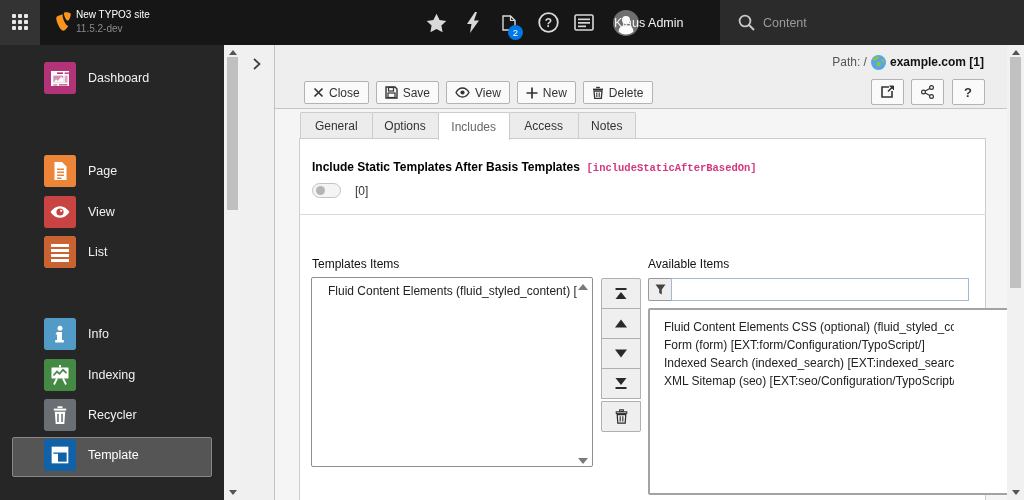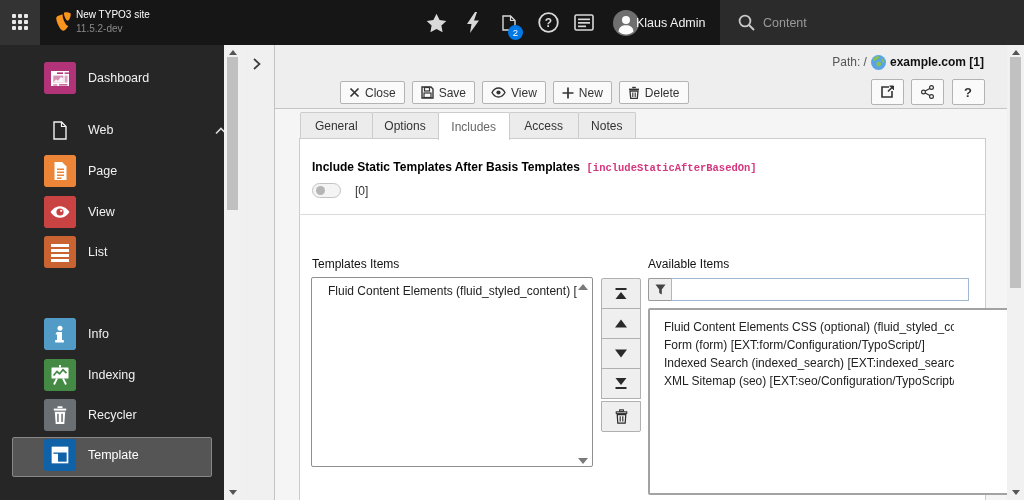--- a/index.html
+++ b/index.html
@@ -5,39 +5,39 @@
 * { margin:0; padding:0; box-sizing:border-box; }
 html,body { width:1024px; height:500px; overflow:hidden; }
 body { font-family:"Liberation Sans", sans-serif; font-size:12px; background:#f5f5f5; position:relative; }
 
 #topbar { position:absolute; left:0; top:0; width:1024px; height:45px; background:#161616; }
 #tb-search { position:absolute; left:720px; top:0; width:304px; height:45px; background:#2b2b2b; }
 #tb-toggle { position:absolute; left:0; top:0; width:40px; height:45px; background:#333333; }
 #tb-title { position:absolute; left:76px; top:8px; color:#ffffff; font-size:10px; line-height:14px; }
 #tb-title .ver { color:#8a8a8a; }
 .tbi { position:absolute; top:0; height:45px; display:flex; align-items:center; justify-content:center; }
-#tb-name { position:absolute; left:636px; top:0; height:45px; display:flex; align-items:center; color:#f2f2f2; font-size:12.5px; }
+#tb-name { position:absolute; left:614px; top:0; height:45px; display:flex; align-items:center; color:#f2f2f2; font-size:12.5px; }
 #tb-badge { position:absolute; left:508px; top:25px; width:15px; height:15px; border-radius:50%; background:#0078e6; color:#fff; font-size:9.5px; text-align:center; line-height:15px; }
 #tb-searchtxt { position:absolute; left:763px; top:16px; color:#9a9a9a; font-size:12.5px; }
 
 #menu { position:absolute; left:0; top:45px; width:224px; height:455px; background:#262626; }
 .mitem { position:absolute; left:0; width:224px; height:32px;margin-left:28px; }
 .mitem .mi { position:absolute; left:16px; top:0; width:32px; height:32px; border-radius:2px; }
 .mitem .mt { position:absolute; left:60px; top:0; height:32px; display:flex; align-items:center; color:#f1f1f1; font-size:12.5px; }
 #sel-item { position:absolute; left:12px; top:392px; width:200px; height:40px; background:#555555; border:1px solid #888888; border-radius:2px; }
 
 #mscroll { position:absolute; left:224px; top:45px; width:17px; height:455px; background:#f1f1f1; }
 #mthumb { position:absolute; left:3px; top:12px; width:11px; height:153px; background:#c0c0c0; }
 
 #navstrip { position:absolute; left:241px; top:45px; width:34px; height:455px; background:#f0f0f0; border-right:1px solid #c3c3c3; }
 
 #docheader { position:absolute; left:275px; top:45px; width:732px; height:64px; background:#eeeeee; border-bottom:1px solid #c5c5c5; }
 #pathrow { position:absolute; right:23px; top:9px; height:16px; display:flex; align-items:center; font-size:12px; color:#555; }
 #pathrow b { color:#111; margin-left:4px; font-size:12px; }
-#btnrow { position:absolute; left:29px; top:36px; height:23px; display:flex;margin-left:36px; }
+#btnrow { position:absolute; left:29px; top:36px; height:23px; display:flex; }
 .dbtn { height:23px; border:1px solid #b3b3b3; border-radius:2px; background:#fafafa; color:#333; font-size:12px; display:inline-flex; align-items:center; padding:0 8px; margin-right:7px; white-space:nowrap; }
 .dbtn svg { margin-right:5px; }
 .ibtn { position:absolute; top:34px; width:33px; height:26px; border:1px solid #b3b3b3; border-radius:2px; background:#fafafa; display:flex; align-items:center; justify-content:center; color:#333; font-weight:bold; font-size:13px; }
 
 #mbody { position:absolute; left:275px; top:110px; width:732px; height:390px; background:#f5f5f5; }
 .tab { position:absolute; top:2px; height:27px; background:#ececec; border:1px solid #cccccc; border-bottom:none; border-radius:2px 2px 0 0; display:flex; align-items:center; justify-content:center; font-size:12px; color:#333; }
 .tab.active { background:#ffffff; color:#666; height:28px; z-index:3; }
 #tabline { position:absolute; left:24px; top:28px; width:687px; height:1px; background:#cccccc; z-index:1; }
 #panel { position:absolute; left:24px; top:29px; width:687px; height:361px; background:#ffffff; border-left:1px solid #ccc; border-right:1px solid #ccc; }
 
@@ -144,30 +144,20 @@
         <rect x="9.3" y="13.6" width="10" height="7" opacity=".55"></rect>
         <rect x="20.7" y="13.6" width="2.8" height="7" opacity=".45"></rect>
         <rect x="9.3" y="22.2" width="4" height="1.5" opacity=".6"></rect>
         <rect x="15" y="22.2" width="8.5" height="1.3" opacity=".9"></rect>
       </g>
       <path d="M9.3,20.6 L12,17.2 L14,18.8 L17,14.8 L19.3,16.6 L19.3,20.6 Z" fill="#fff" opacity=".9"></path>
     </svg>
     <div class="mt">Dashboard</div>
   </div>
 
-  <div class="mitem" style="top:64.5px;height:40px">
-    <svg width="14" height="19" viewBox="0 0 14 19" style="position:absolute;left:25px;top:11px">
-      <path d="M1,1 h7.5 l4.5,4.5 v12.5 h-12 z" fill="none" stroke="#f1f1f1" stroke-width="1.4"></path>
-      <path d="M8.5,1 v4.5 h4.5" fill="none" stroke="#f1f1f1" stroke-width="1.2"></path>
-    </svg>
-    <div class="mt" style="height:40px">Web</div>
-    <svg width="12" height="8" viewBox="0 0 12 8" style="position:absolute;left:187px;top:17px">
-        <path d="M1,6.5 L6,1.5 L11,6.5" fill="none" stroke="#d9d9d9" stroke-width="1.6"></path>
-      </svg>
-  </div>
 
   <div class="mitem" style="top:110px">
     <svg class="mi" width="32" height="32" viewBox="0 0 32 32">
       <rect width="32" height="32" rx="2" fill="#ed8539"></rect>
       <path d="M10.5,7 h7.5 l4.5,4.5 v13.5 h-12 z" fill="#fff"></path>
       <g fill="#ed8539">
         <rect x="13" y="13.5" width="7" height="1.5"></rect>
         <rect x="13" y="16.5" width="7" height="1.5"></rect>
         <rect x="13" y="19.5" width="7" height="1.5"></rect>
         <rect x="13" y="22.5" width="4.5" height="1.5"></rect>

